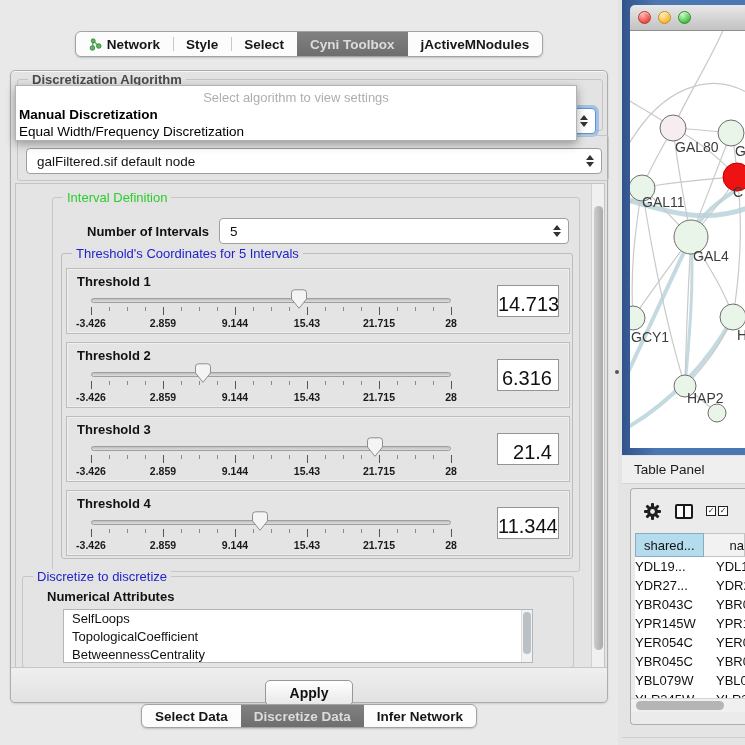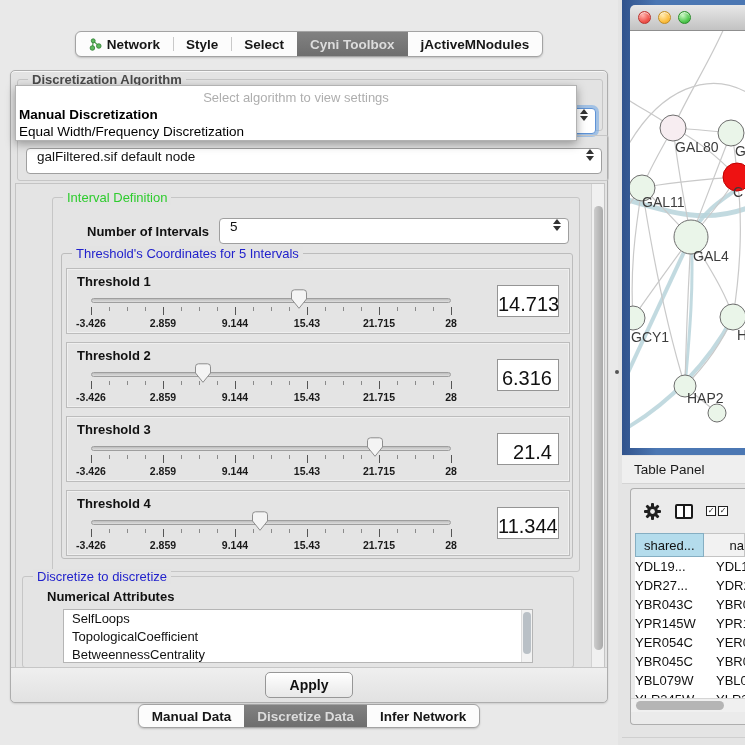--- a/index.html
+++ b/index.html
@@ -35,21 +35,21 @@
 
   .titled-group { position:absolute; border:1px solid #c6c6c6; border-radius:3px; }
   .group-title { position:absolute; top:-8px; left:10px; background:#e3e3e3; padding:0 4px; font-size:13px; line-height:15px; white-space:nowrap; }
   .t-gray  { color:#4a4a4a; font-weight:600; }
   .t-black { color:#111; font-weight:700; }
   .t-green { color:#2ecc2e; }
   .t-blue  { color:#2222cc; }
 
   
   .combo { position:absolute; height:26px; background:#fff; border:1px solid #9f9f9f; border-radius:4px;
-           display:flex; align-items:flex-start; padding:0 4px 0 10px; font-size:13.5px; color:#111; }
+           display:flex; align-items:center; padding:0 4px 0 10px; font-size:13.5px; color:#111; }
   .combo .combo-text { flex:1; overflow:hidden; white-space:nowrap; }
   .stepper { width:14px; display:flex; flex-direction:column; align-items:center; gap:2px; }
   .arr-up { width:0; height:0; border-left:4px solid transparent; border-right:4px solid transparent; border-bottom:5px solid #333; }
   .arr-dn { width:0; height:0; border-left:4px solid transparent; border-right:4px solid transparent; border-top:5px solid #333; }
   .combo.focused { border:1px solid #5f93d6; box-shadow:0 0 0 3px rgba(110,165,230,0.55); }
 
   
   .popup { position:absolute; left:4px; top:14px; width:562px; height:56px; background:#fff; border:1px solid #b2b2b2;
            box-shadow:0 3px 9px rgba(0,0,0,0.35); z-index:60; }
   .popup-hint { position:absolute; top:4px; left:0; width:100%; text-align:center; font-size:13px; color:#aeaeae; }
@@ -81,21 +81,21 @@
   
   .attr-sub { position:absolute; left:24px; top:12px; font-size:13px; font-weight:700; color:#111; }
   .attr-list { position:absolute; left:40px; top:32px; width:470px; height:54px; background:#fff; border:1px solid #b5b5b5; overflow:hidden; }
   .attr-item { font-size:13px; color:#111; padding:1px 0 1px 8px; height:18px; }
   .list-scroll { position:absolute; right:0; top:0; bottom:0; width:11px; background:#f2f2f2; border-left:1px solid #ddd; }
   .list-thumb { position:absolute; left:1px; top:2px; width:8px; height:42px; border-radius:4px; background:#b9c0c6; }
 
   
   .apply-bar { position:absolute; left:0; bottom:0; width:100%; height:35px; border-top:1px solid #c6c6c6;
                background:linear-gradient(#efefef,#e2e2e2); border-radius:0 0 5px 5px; display:flex; justify-content:center; }
-  .apply-btn { margin-top:4px; height:26px; padding:0 24px; font-size:14px; font-weight:600; color:#111;
+  .apply-btn { margin-top:12px; height:26px; padding:0 24px; font-size:14px; font-weight:600; color:#111;
                background:linear-gradient(#ffffff,#e8e8e8); border:1px solid #979797; border-radius:5px; }
 
   .bottom-tabbar { position:absolute; top:704px; left:0; width:618px; display:flex; justify-content:center; }
   .bottom-tabbar .tabgroup { height:24px; }
 
   .split-dot { position:absolute; left:615px; top:370px; width:4px; height:4px; background:#555; border-radius:50%; }
 
   
   .net-desktop { position:absolute; left:622px; top:0; width:123px; height:455px;
                  background:linear-gradient(90deg,#31538c,#4b77b3 28%); }
@@ -412,21 +412,21 @@
       </div>
 
       <div class="apply-bar">
         <button class="apply-btn">Apply</button>
       </div>
     </div>
 
     <div class="bottom-tabbar">
       <div class="tabgroup">
         <div class="tab">
-            <span>Manual Data</span>
+            <span>Select Data</span>
           </div>
         <div class="tab selected">
             <span>Discretize Data</span>
           </div>
         <div class="tab">
             <span>Infer Network</span>
           </div>
       </div>
     </div>
   </div>

